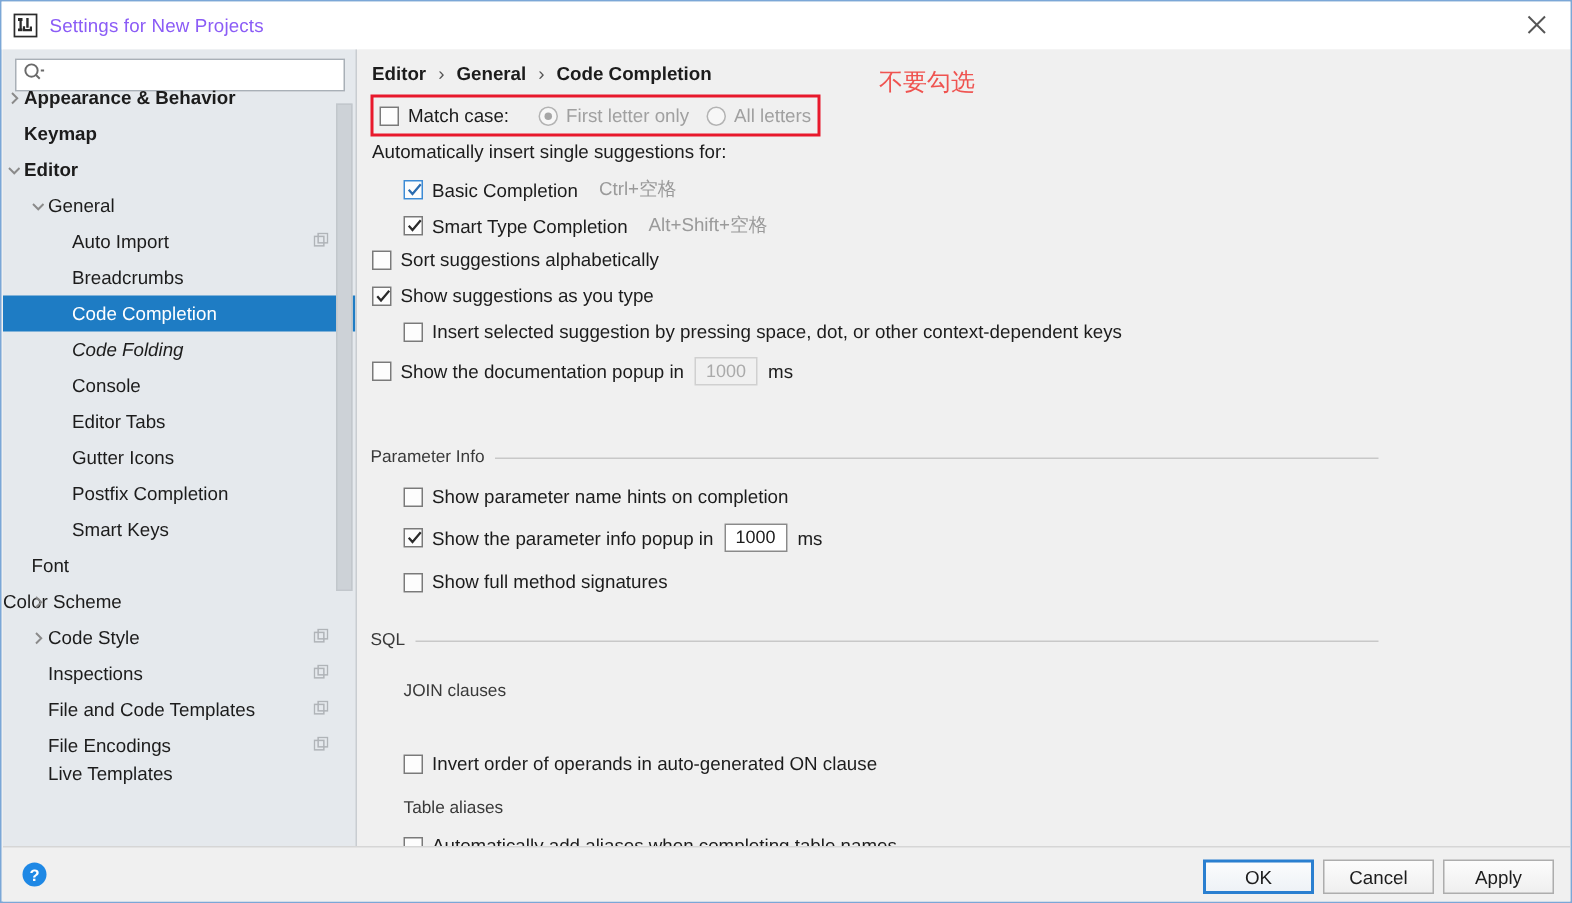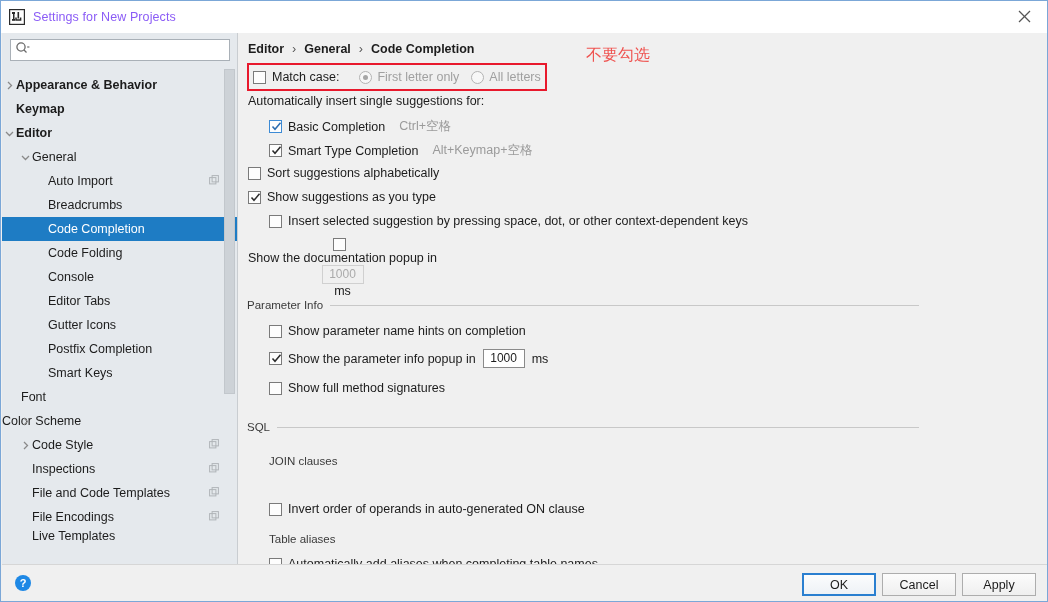--- a/index.html
+++ b/index.html
@@ -64,21 +64,21 @@
   #search-icon { margin-left: 4px; flex: none; }
   #search-input {
     border: none; outline: none; background: transparent;
     font-family: "Liberation Sans", sans-serif;
     font-size: 12px; color: #222;
     width: 180px; margin-left: 3px;
     padding: 0;
   }
 
   #tree {
-    position: absolute; left: 0; top: 40px;
+    position: absolute; left: 0; top: 20px;
     width: 235px; height: 497px;
     overflow: hidden;
   }
   .tree-row {
     position: relative;
     height: 24px;
     display: flex; align-items: center;
     font-size: 12.5px;
     color: #1c1c1c;
     white-space: nowrap;
@@ -345,21 +345,21 @@
               <rect x="3.1" y="0.6" width="6.3" height="6.3" fill="none" stroke="#b0b4b8" stroke-width="1"></rect>
             </svg></span>
         </div>
         <div class="tree-row">
           <span class="tree-label" style="margin-left: 46px;">Breadcrumbs</span>
         </div>
         <div class="tree-row selected">
           <span class="tree-label" style="margin-left: 46px;">Code Completion</span>
         </div>
         <div class="tree-row">
-          <span class="tree-label" style="margin-left: 46px;">Code Folding</span>
+          <span class="tree-label" style="margin-left: 46px; font-style: italic;">Code Folding</span>
         </div>
         <div class="tree-row">
           <span class="tree-label" style="margin-left: 46px;">Console</span>
         </div>
         <div class="tree-row">
           <span class="tree-label" style="margin-left: 46px;">Editor Tabs</span>
         </div>
         <div class="tree-row">
           <span class="tree-label" style="margin-left: 46px;">Gutter Icons</span>
         </div>
@@ -462,21 +462,21 @@
       <span class="shortcut">Ctrl+空格</span>
     </div>
 
     <div class="row" style="left:30px; top:109px;">
       <span class="cb">
         <svg class="tick" viewBox="0 0 11 11">
             <polyline points="1.5,5.5 4,8.3 9.5,1.8" fill="none" stroke="#2b2b2b" stroke-width="1.5"></polyline>
           </svg>
       </span>
       <span>Smart Type Completion</span>
-      <span class="shortcut">Alt+Keymap+空格</span>
+      <span class="shortcut">Alt+Shift+空格</span>
     </div>
 
     <div class="row" style="left:9px; top:133px;">
       <span class="cb"></span>
       <span>Sort suggestions alphabetically</span>
     </div>
 
     <div class="row" style="left:9px; top:157px;">
       <span class="cb">
         <svg class="tick" viewBox="0 0 11 11">
@@ -484,21 +484,21 @@
           </svg>
       </span>
       <span>Show suggestions as you type</span>
     </div>
 
     <div class="row" style="left:30px; top:181px;">
       <span class="cb"></span>
       <span>Insert selected suggestion by pressing space, dot, or other context-dependent keys</span>
     </div>
 
-    <div class="row" style="left:9px; top:205px;flex-direction:column;">
+    <div class="row" style="left:9px; top:205px;">
       <span class="cb"></span>
       <span>Show the documentation popup in</span>
       <span class="numfield">1000</span>
       <span>ms</span>
     </div>
 
     <div class="section" style="left:8px; top:205px; top:205px; top:205px;"></div>
 
     <div class="section" style="left:8px; top:266px; width:672px;">
       <span>Parameter Info</span>

